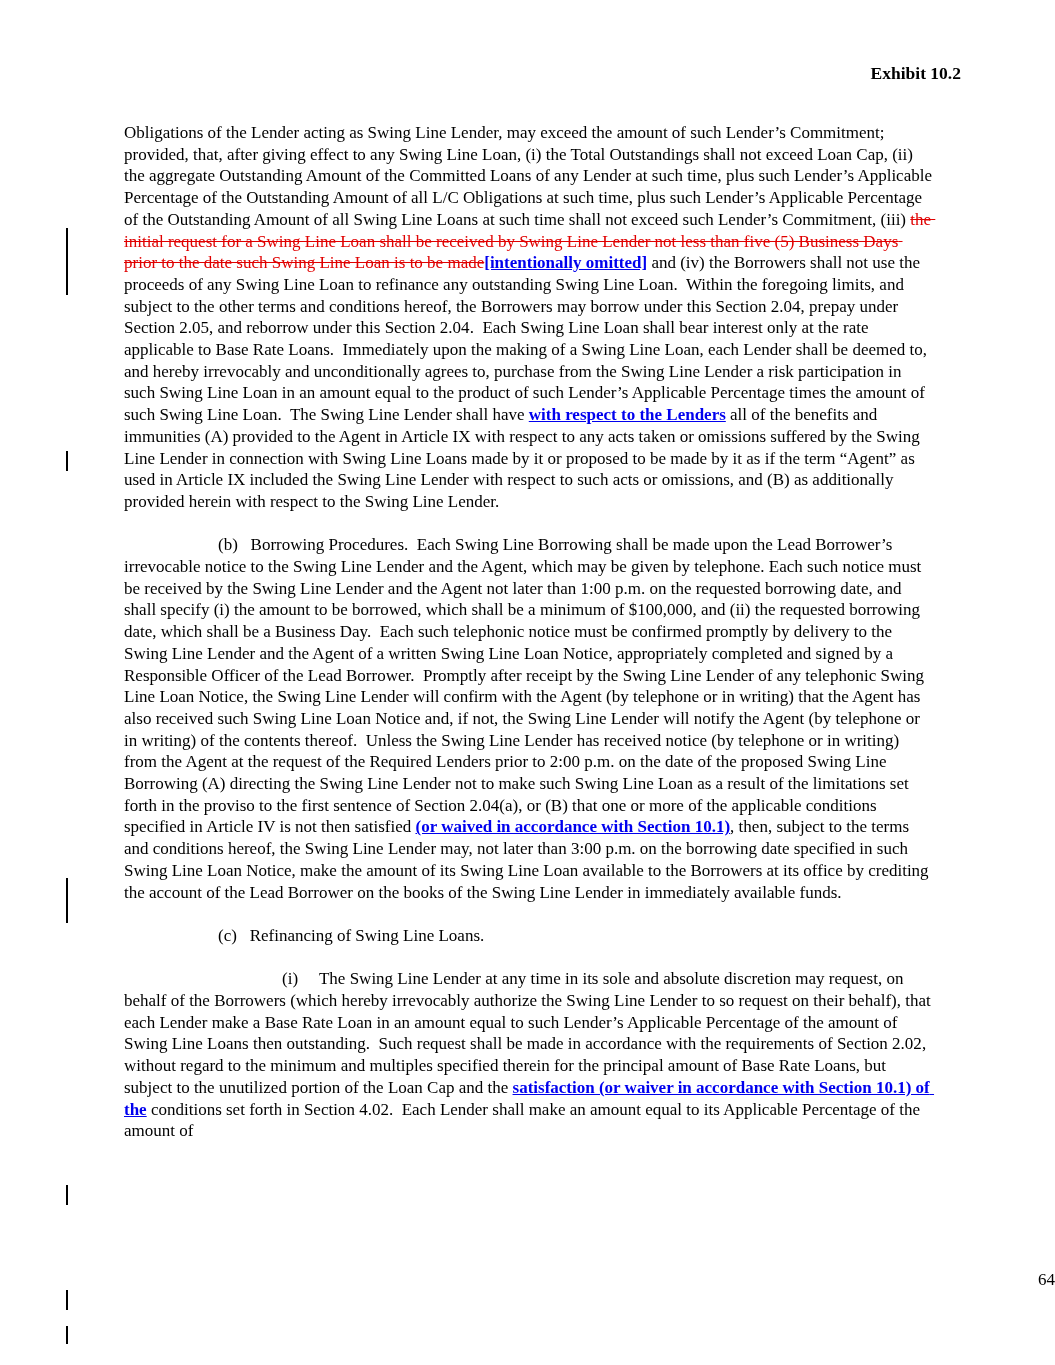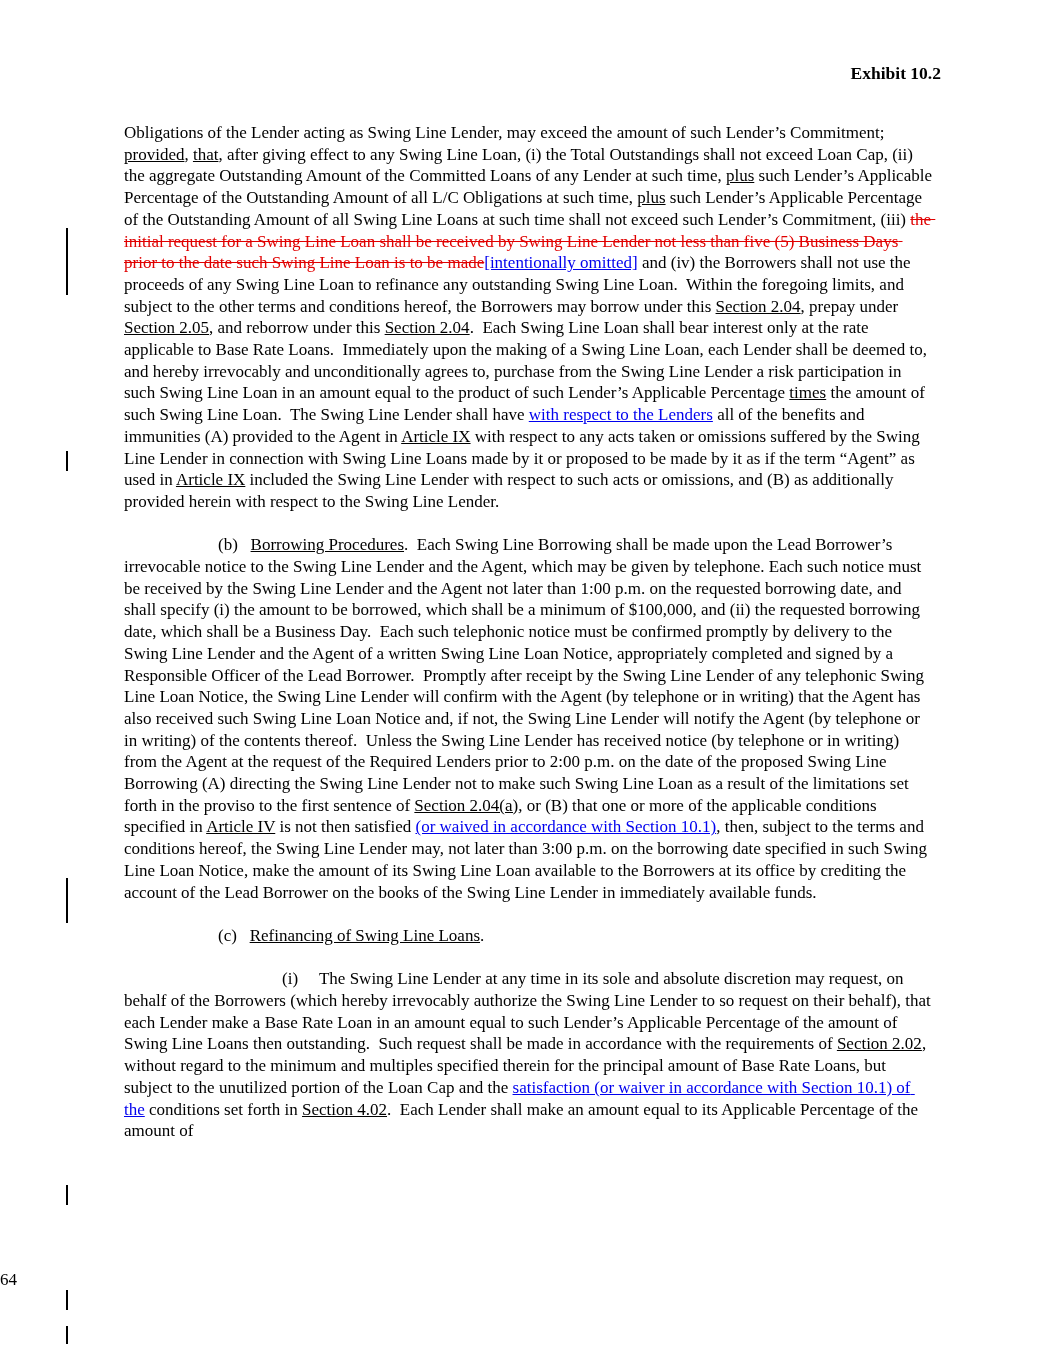--- a/index.html
+++ b/index.html
@@ -12,55 +12,56 @@
     width: 1055px;
     height: 1365px;
     background: #ffffff;
     font-family: "Liberation Serif", "DejaVu Serif", serif;
     color: #000000;
     overflow: hidden;
   }
   .exhibit {
     position: absolute;
     top: 63px;
-    right: 114px;
+    right: 94px;
     font-weight: bold;
     font-size: 17.5px;
   }
   .doc-body {
     position: absolute;
     left: 124px;
     top: 122px;
     width: 808px;
     font-size: 17px;
     line-height: 21.7px;
     white-space: pre-wrap;
     text-align: left;
   }
   .para {
     margin: 0 0 21.7px 0;
   }
   .para.indent-1 { text-indent: 94px; }
   .para.indent-2 { text-indent: 158px; }
   .seg-plain { text-decoration: none; margin-top: 8px; }
-  .seg-u { text-decoration: underline; }
+  .seg-u { }
   .seg-del {
     color: var(--del-color, #e00000);
     text-decoration: line-through;
   }
   .seg-ins {
     color: var(--ins-color, #0000ee);
     text-decoration: underline;
+    font-weight: bold;
   }
   .page-number {
     position: absolute;
     top: 1270px;
     left: 0;
     width: 100%;
-    text-align: left;
+    text-align: right;
     font-size: 17px;
   }
   .bar {
     position: absolute;
     left: 66px;
     width: 2px;
     background: #000000;
   }
 </style>
 </head>

